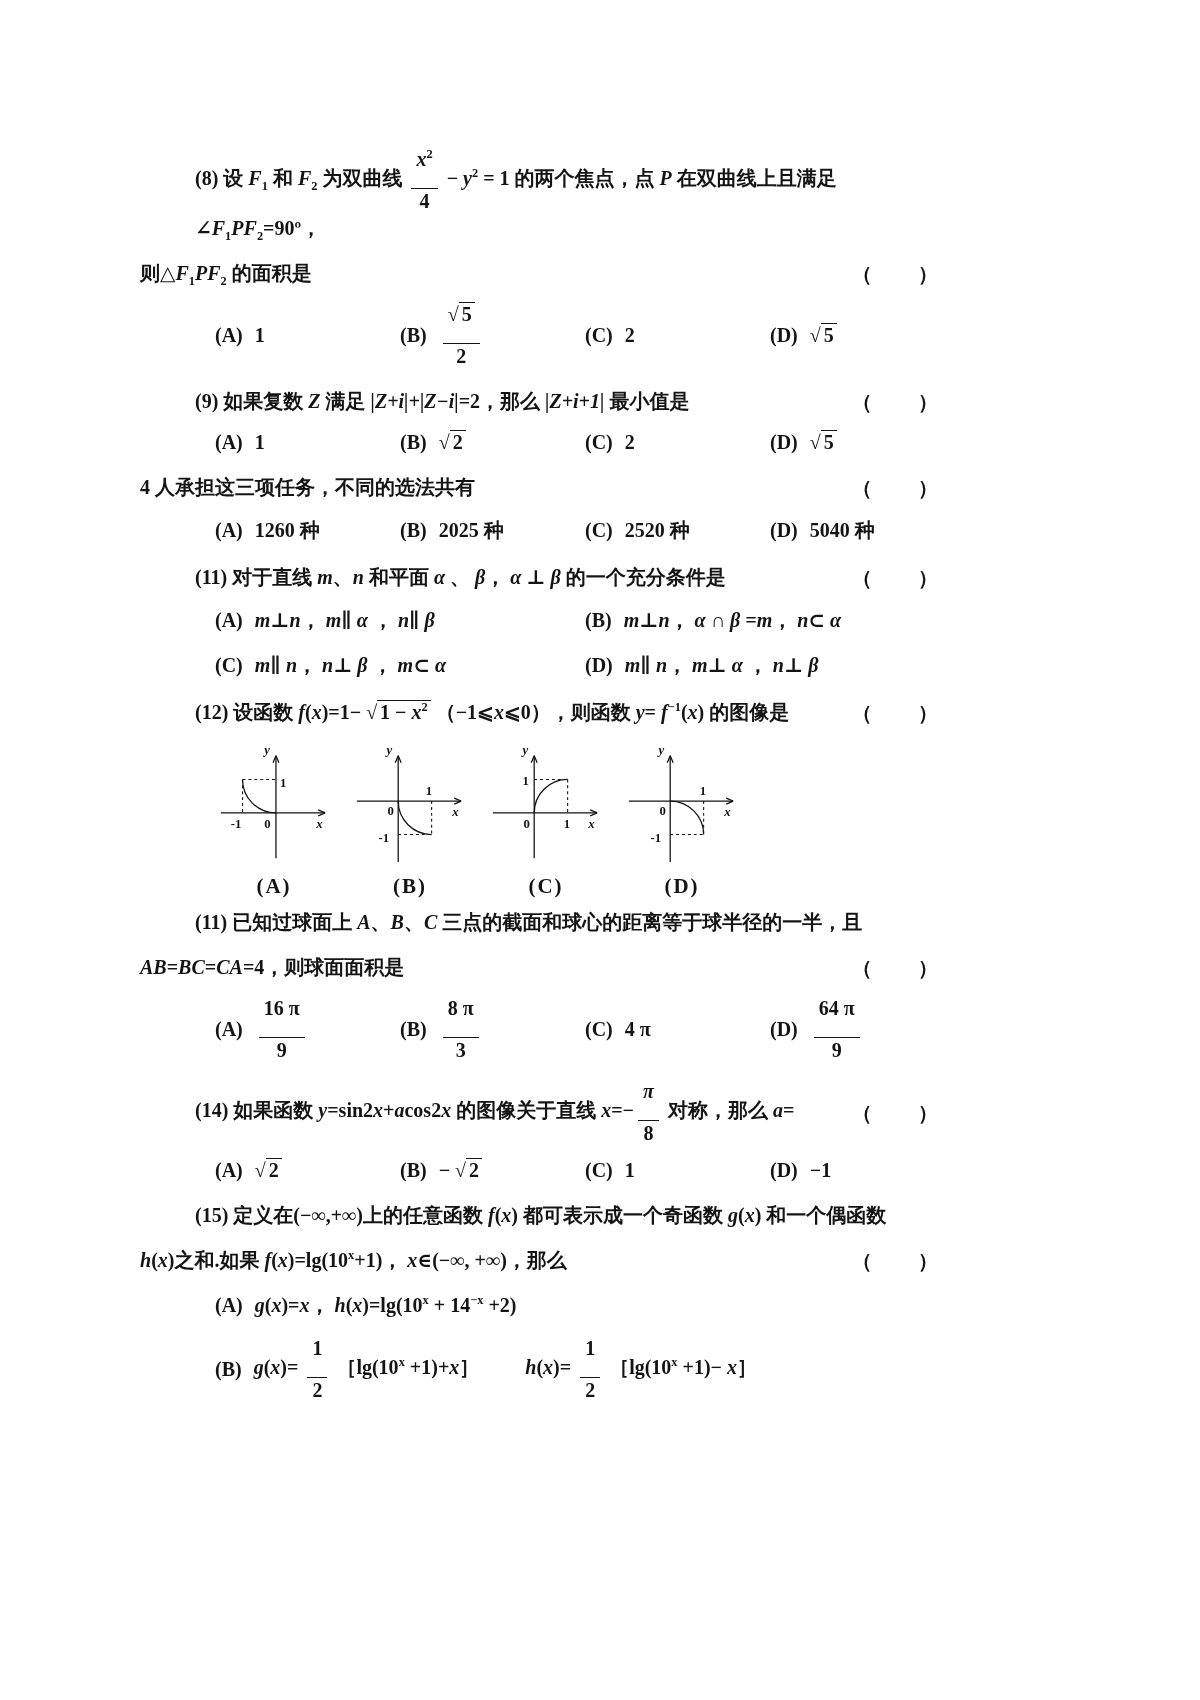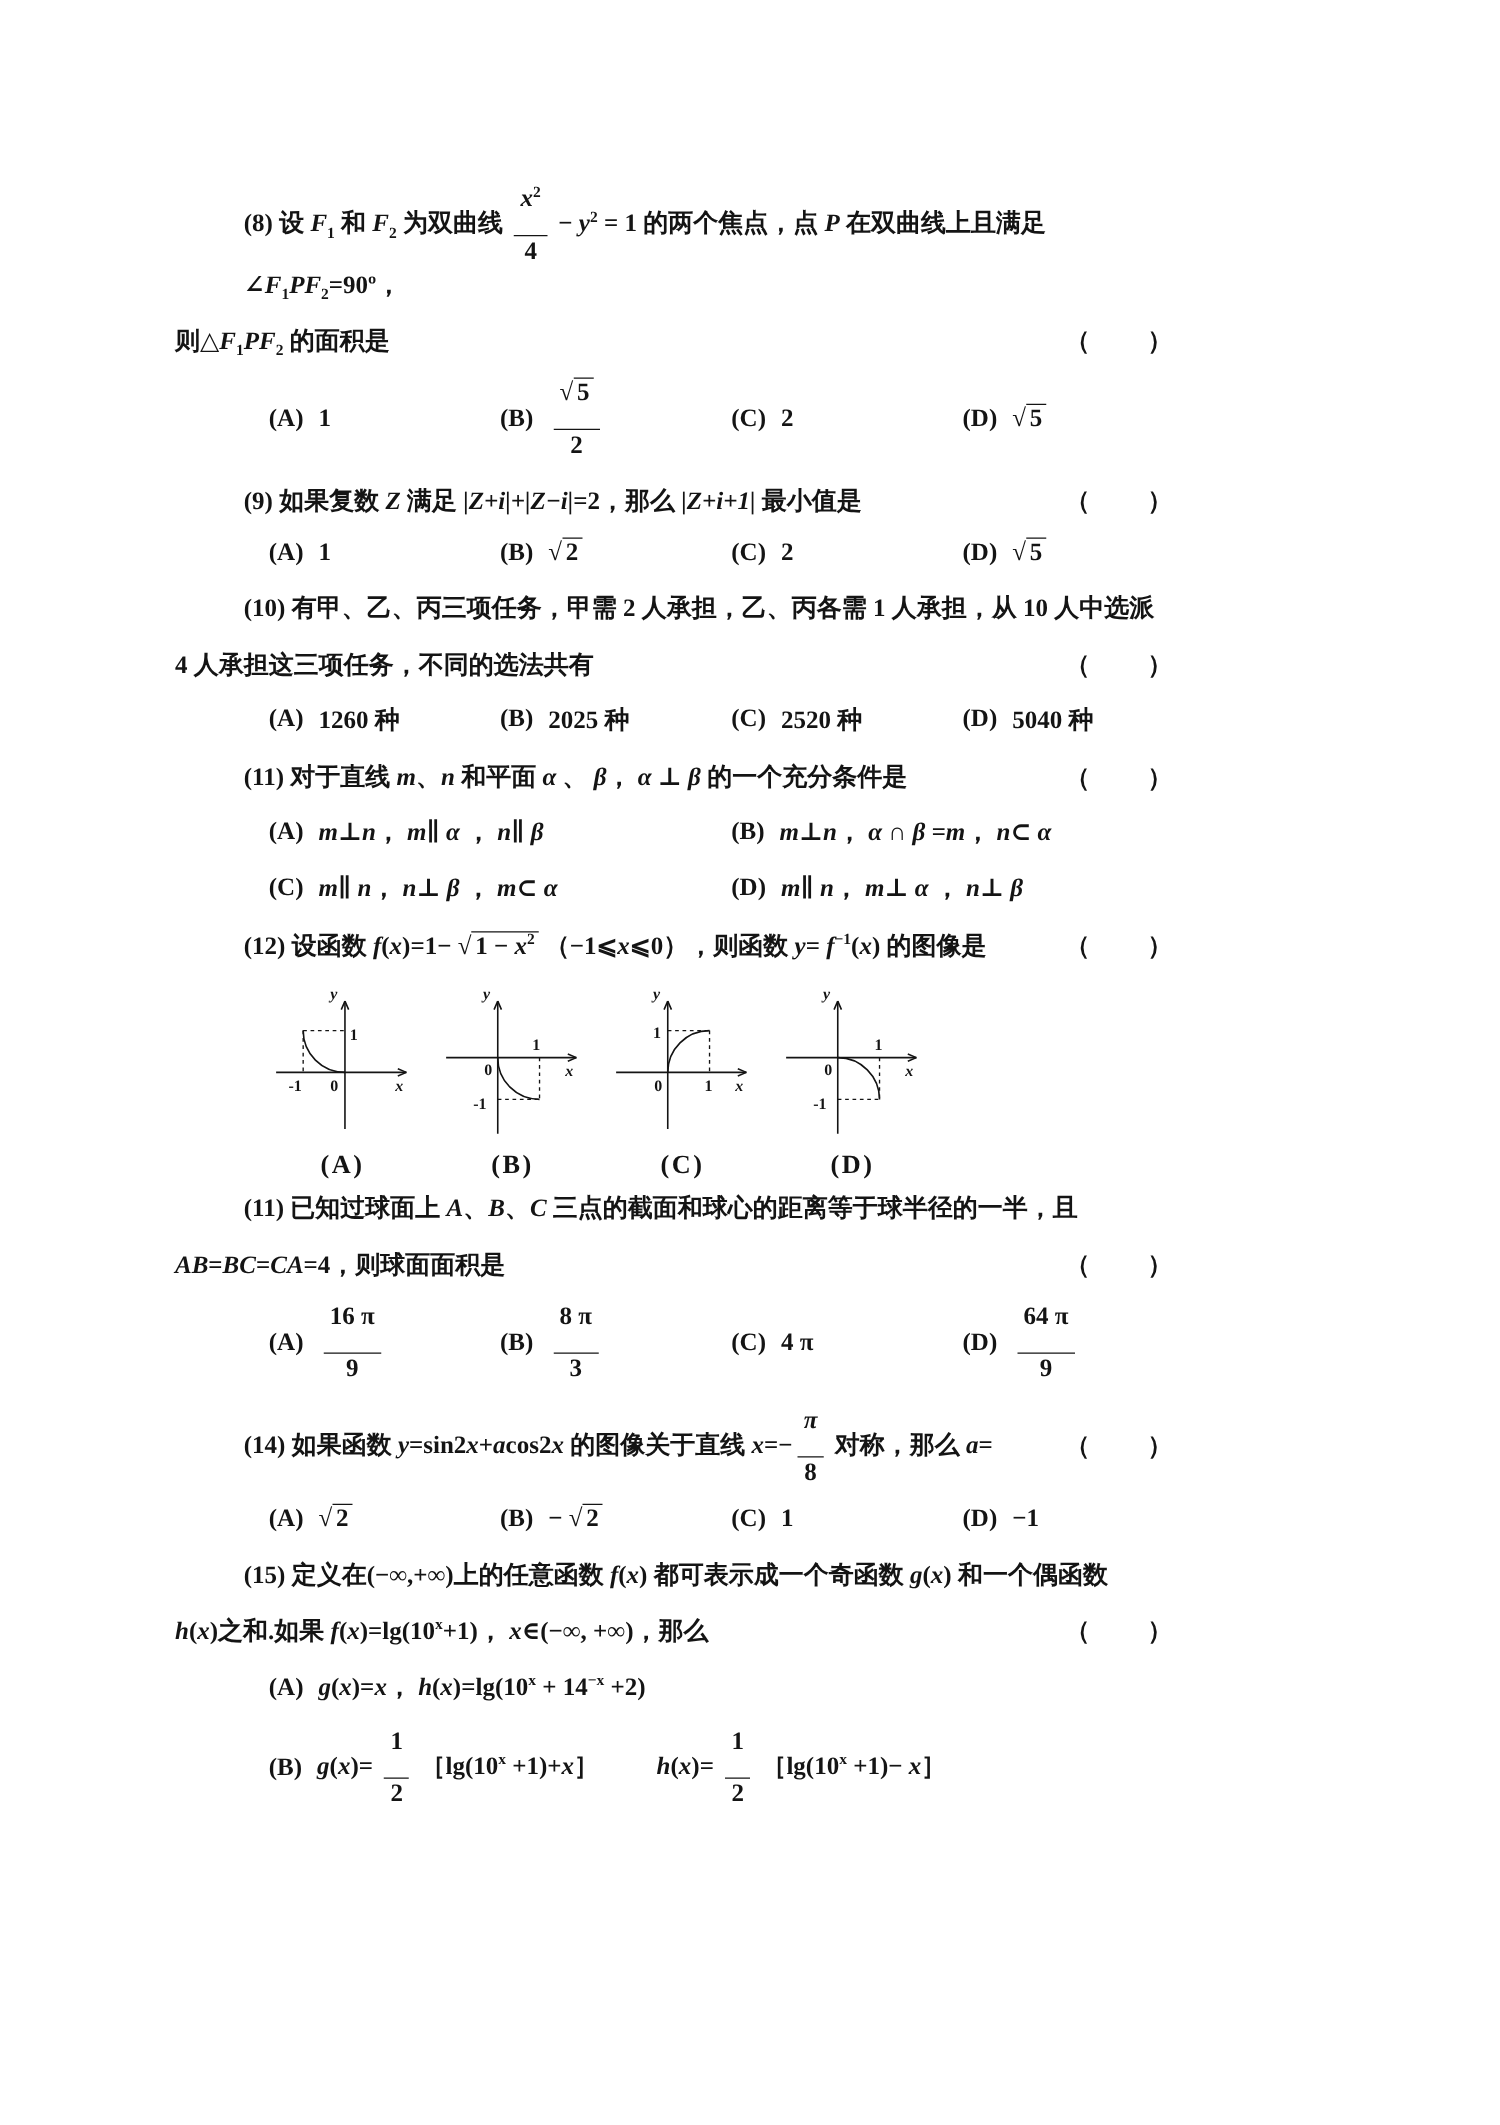--- a/index.html
+++ b/index.html
@@ -95,23 +95,20 @@
             <span class="rich"><span>2</span></span>
           </div>
         <div class="opt">
             <span>(D)</span>
             <span class="rich"><span class="sqrt"><span>√</span><span class="rad"><span>5</span></span></span></span>
           </div>
       </div>
     </section>
 
     <section>
-      <div class="qline indent qstart">
-        <span class="rich"><span>(10) 有甲、乙、丙三项任务，甲需 2 人承担，乙、丙各需 1 人承担，从 10 人中选派</span></span>
-      </div>
       <div class="qline">
         <span class="rich"><span>4 人承担这三项任务，不同的选法共有</span></span>
         <span class="bracket">（　　）</span>
       </div>
       <div class="opts">
         <div class="opt">
             <span>(A)</span>
             <span class="rich"><span>1260 种</span></span>
           </div>
         <div class="opt">

